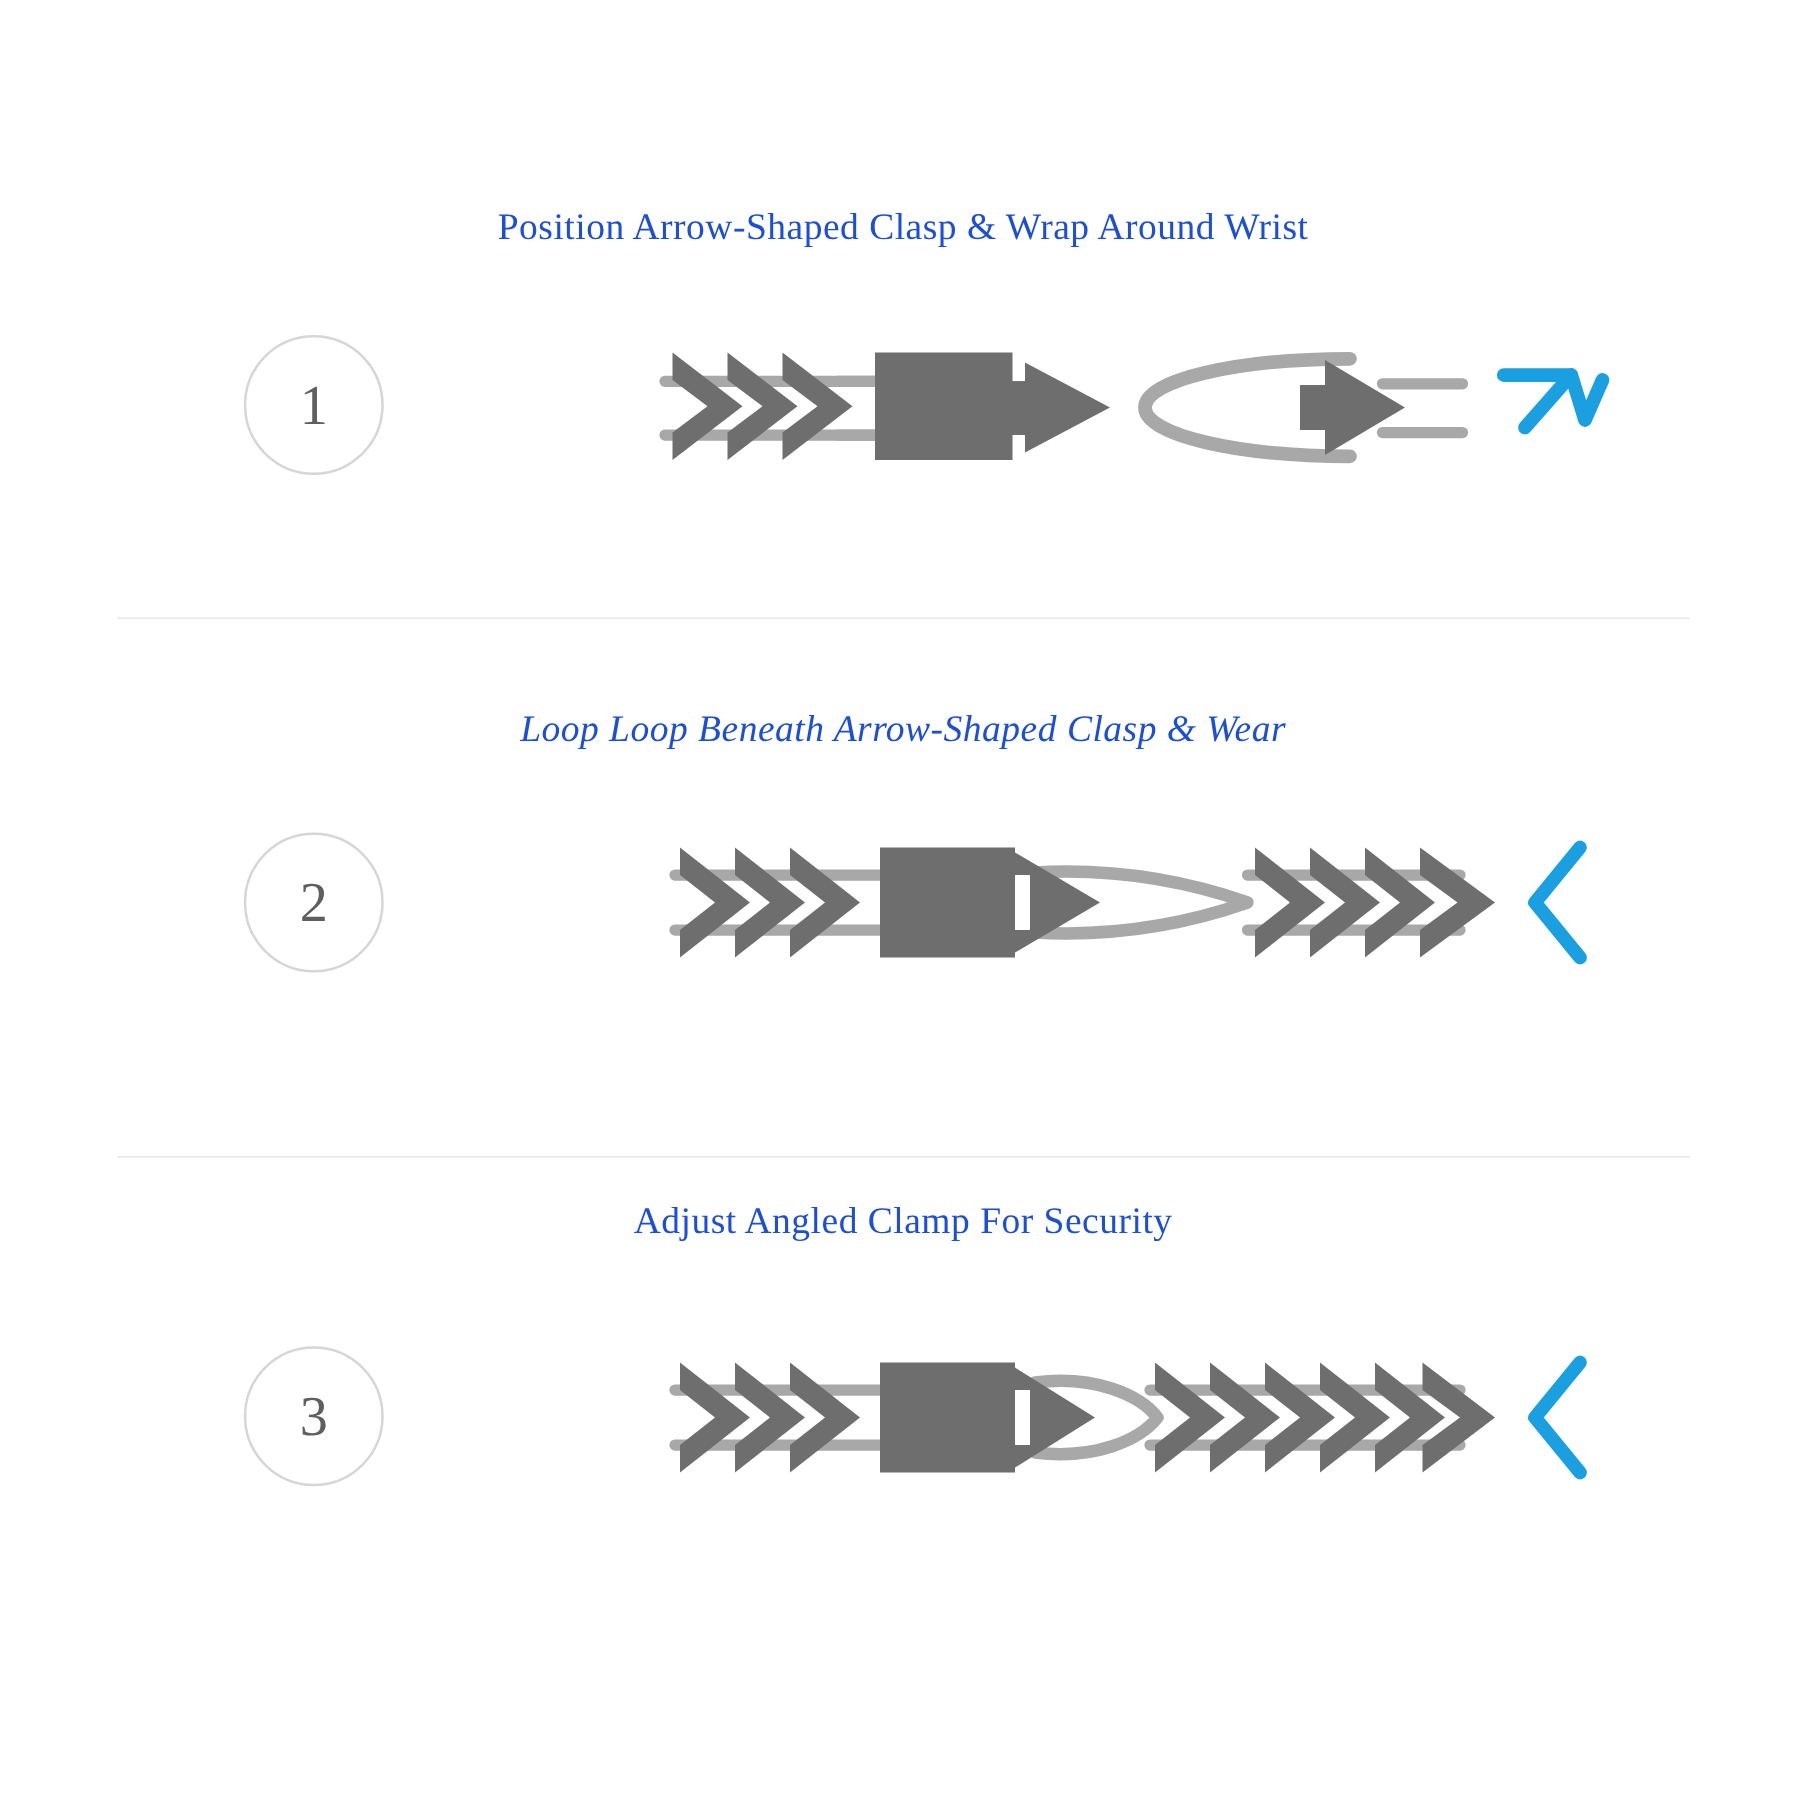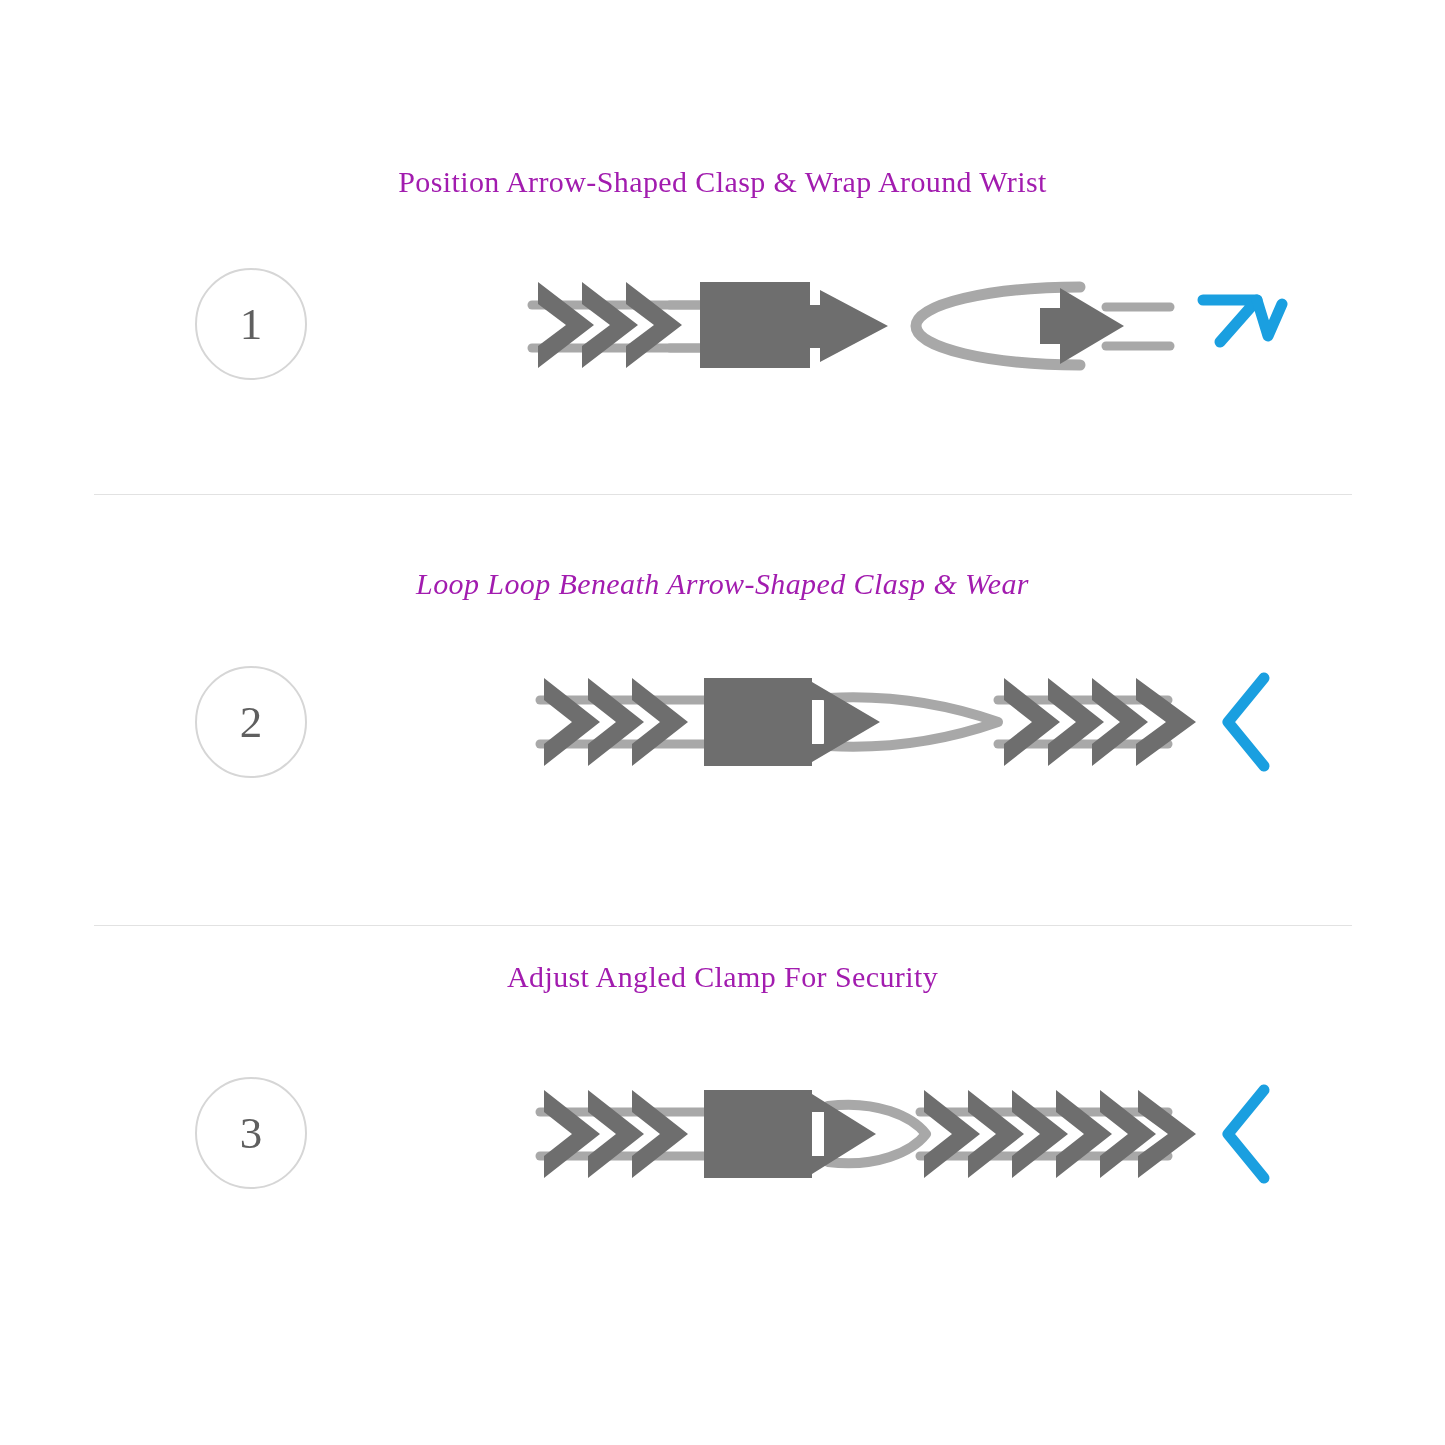--- a/index.html
+++ b/index.html
@@ -25,21 +25,21 @@
     position: absolute;
     left: 0;
     width: 1445px;
   }
   .step-title {
     position: absolute;
     width: 1445px;
     text-align: center;
     font-size: 30px;
     letter-spacing: 0.4px;
-    color: #a21caf;
+    color: #1d4ed8;
     font-family: "Liberation Serif", serif;
     white-space: nowrap;
   }
   .badge {
     position: absolute;
     width: 112px;
     height: 112px;
     border-radius: 50%;
     border: 2px solid #d6d6d6;
     box-sizing: border-box;

